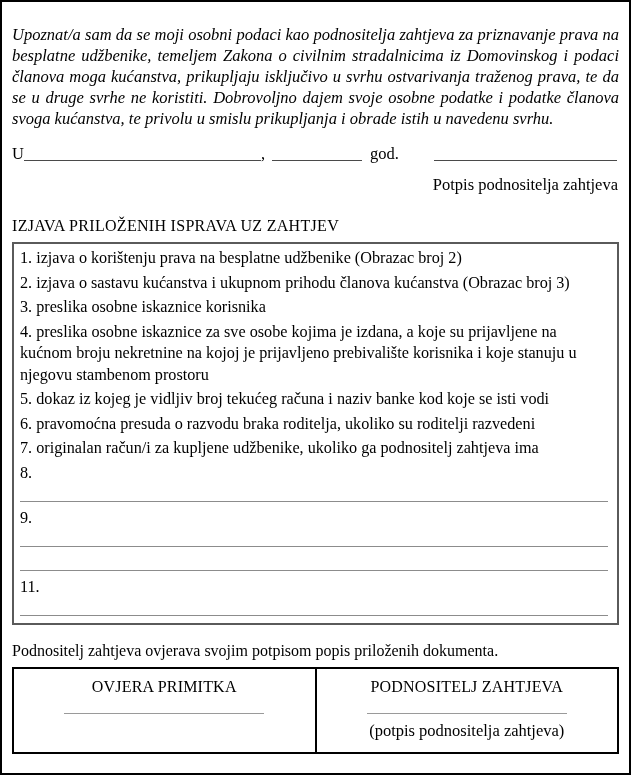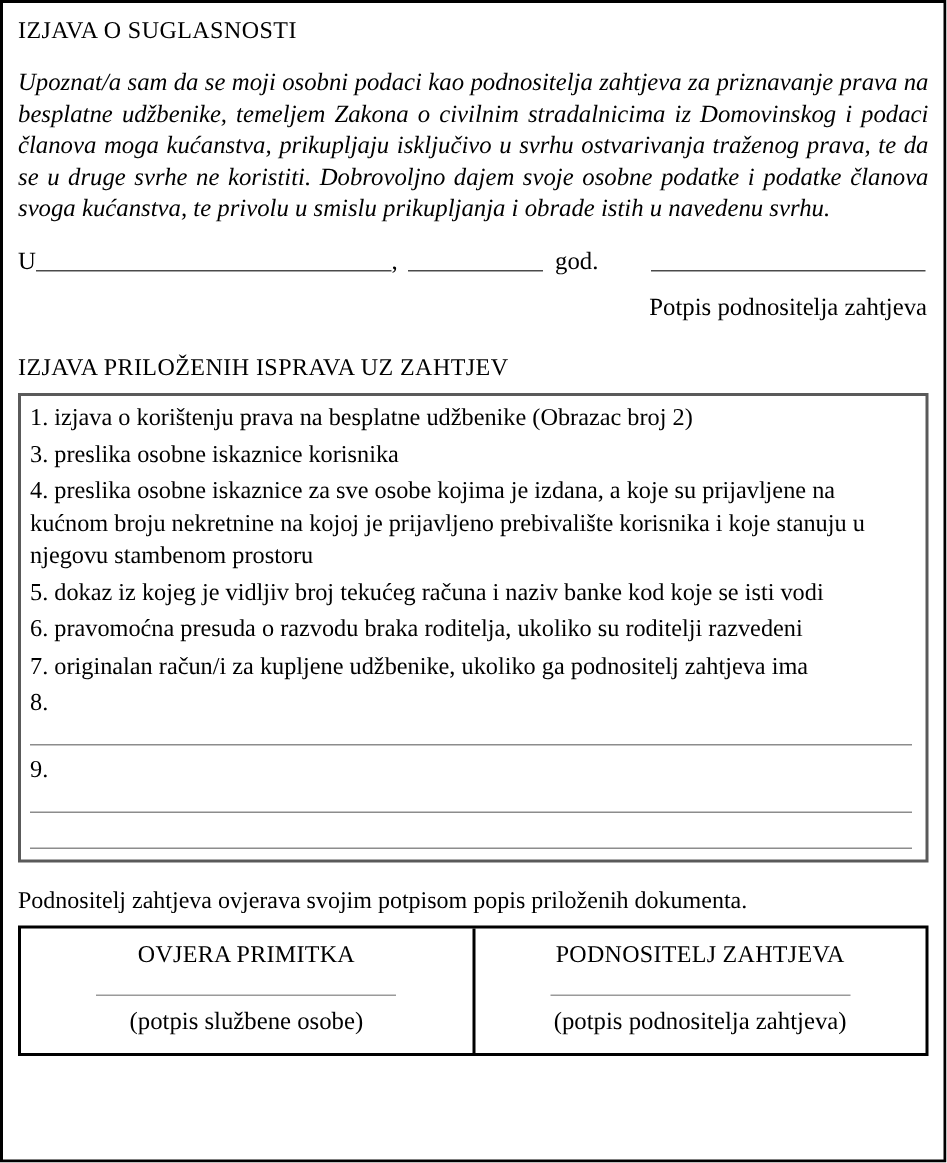--- a/index.html
+++ b/index.html
@@ -113,67 +113,70 @@
     font-size: 16.5px;
     margin-top: 7px;
   }
 </style>
 </head>
 <body>
 
 <div class="page">
 
   <div>
-    <div class="title">IZJAVA O SUGLASNOSTI</div>
     <div class="body-text">Upoznat/a sam da se moji osobni podaci kao podnositelja zahtjeva za priznavanje prava na besplatne udžbenike, temeljem Zakona o civilnim stradalnicima iz Domovinskog i podaci članova moga kućanstva, prikupljaju isključivo u svrhu ostvarivanja traženog prava, te da se u druge svrhe ne koristiti. Dobrovoljno dajem svoje osobne podatke i podatke članova svoga kućanstva, te privolu u smislu prikupljanja i obrade istih u navedenu svrhu.</div>
 
     <div class="fill-row fill-row-top">
       <span>U</span>
       <span class="blank b-place"></span>
       <span>,</span>
       <span class="blank b-date"></span>
       <span class="g-label">god.</span>
       <span class="blank b-sign"></span>
     </div>
     <div class="sign-caption">Potpis podnositelja zahtjeva</div>
   </div>
 
   <div>
     <div class="section-heading">IZJAVA PRILOŽENIH ISPRAVA UZ ZAHTJEV</div>
 
     <div class="doc-box">
       <div class="doc-item"><span>1.</span> <span>izjava o korištenju prava na besplatne udžbenike (Obrazac broj 2)</span></div>
+      <div class="doc-item"><span>2.</span> <span>izjava o sastavu kućanstva i ukupnom prihodu članova kućanstva (Obrazac broj 3)</span></div>
       <div class="doc-item"><span>3.</span> <span>preslika osobne iskaznice korisnika</span></div>
       <div class="doc-item"><span>4.</span> <span>preslika osobne iskaznice za sve osobe kojima je izdana, a koje su prijavljene na kućnom broju nekretnine na kojoj je prijavljeno prebivalište korisnika i koje stanuju u njegovu stambenom prostoru</span></div>
       <div class="doc-item"><span>5.</span> <span>dokaz iz kojeg je vidljiv broj tekućeg računa i naziv banke kod koje se isti vodi</span></div>
       <div class="doc-item"><span>6.</span> <span>pravomoćna presuda o razvodu braka roditelja, ukoliko su roditelji razvedeni</span></div>
       <div class="doc-item"><span>7.</span> <span>originalan račun/i za kupljene udžbenike, ukoliko ga podnositelj zahtjeva ima</span></div>
 
       <div class="doc-item doc-item-blank">
         <div class="num-row">8.</div>
         <div class="blank-line"></div>
       </div>
       <div class="doc-item doc-item-blank">
         <div class="num-row">9.</div>
         <div class="blank-line"></div>
       </div>
       <div class="doc-item doc-item-blank">
         <div class="blank-line"></div>
       </div>
+      <div class="doc-item doc-item-blank">
+        <div class="num-row">11.</div>
+        <div class="blank-line"></div>
+      </div>
     </div>
   </div>
 
   <div>
     <div class="verify-note">Podnositelj zahtjeva ovjerava svojim potpisom popis priloženih dokumenta.</div>
 
     <div class="sign-table">
       <div class="sign-cell">
         <div class="cell-header">OVJERA PRIMITKA</div>
         <div class="cell-line"></div>
-        <div class="cell-caption">(potpis službene osobe)</div>
       </div>
       <div class="sign-cell">
         <div class="cell-header">PODNOSITELJ ZAHTJEVA</div>
         <div class="cell-line"></div>
         <div class="cell-caption">(potpis podnositelja zahtjeva)</div>
       </div>
     </div>
   </div>
 
 </div>

